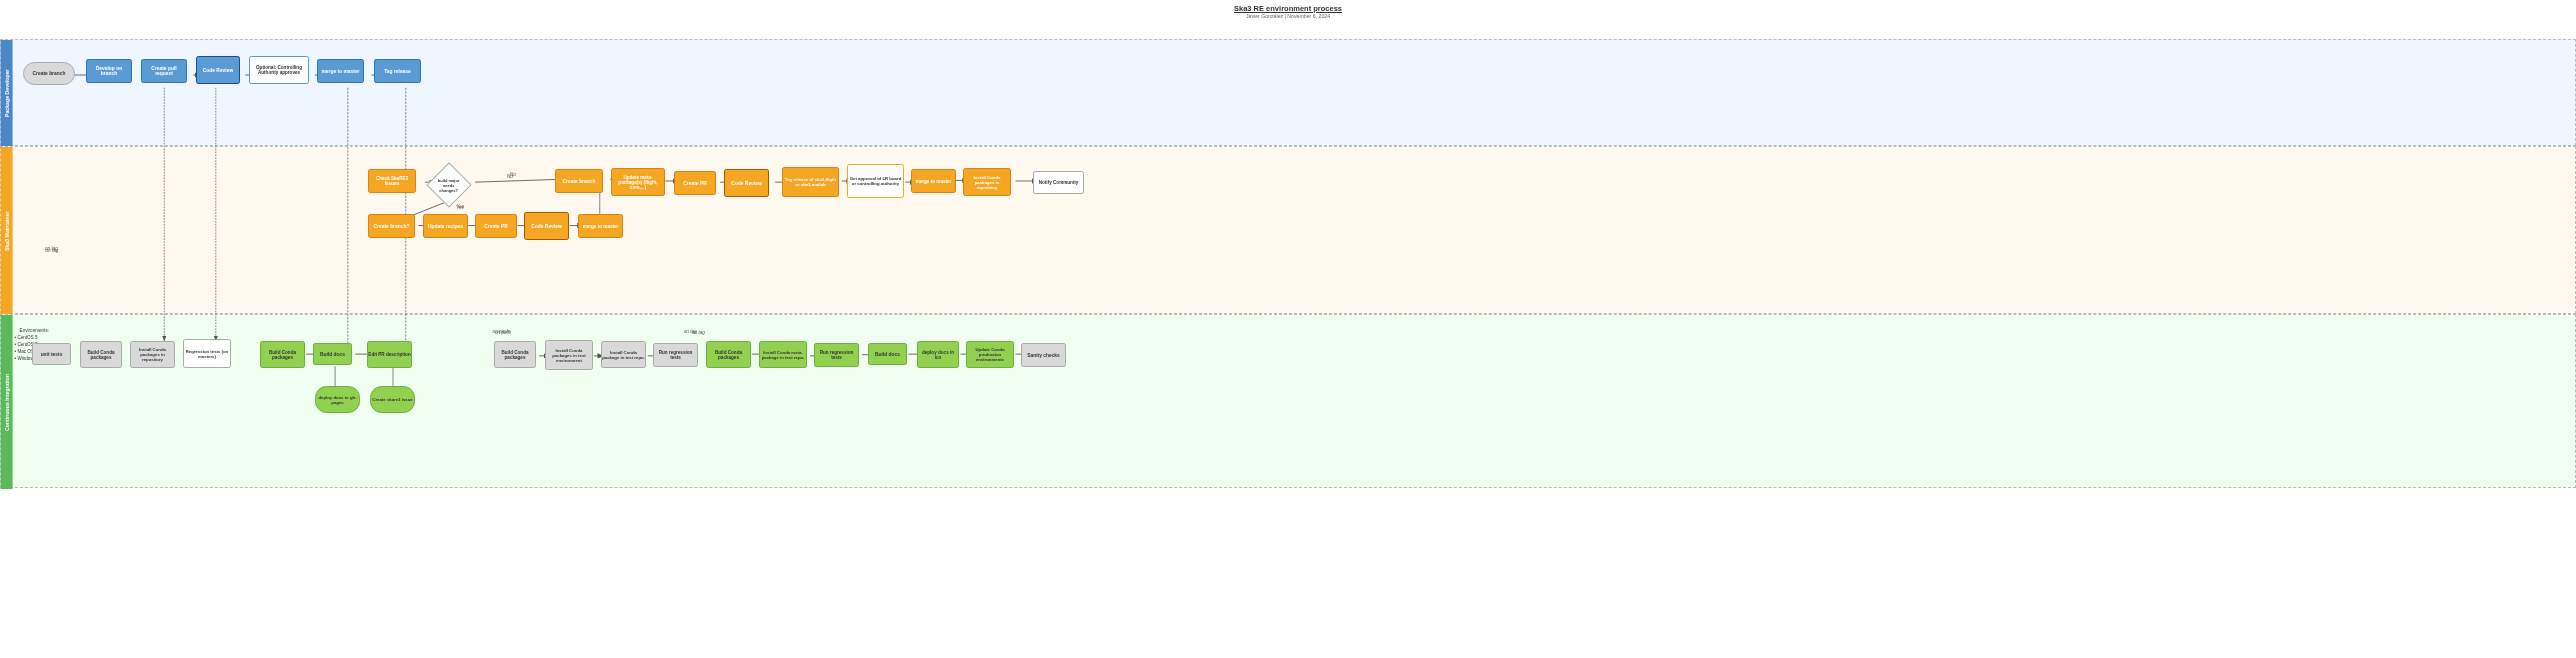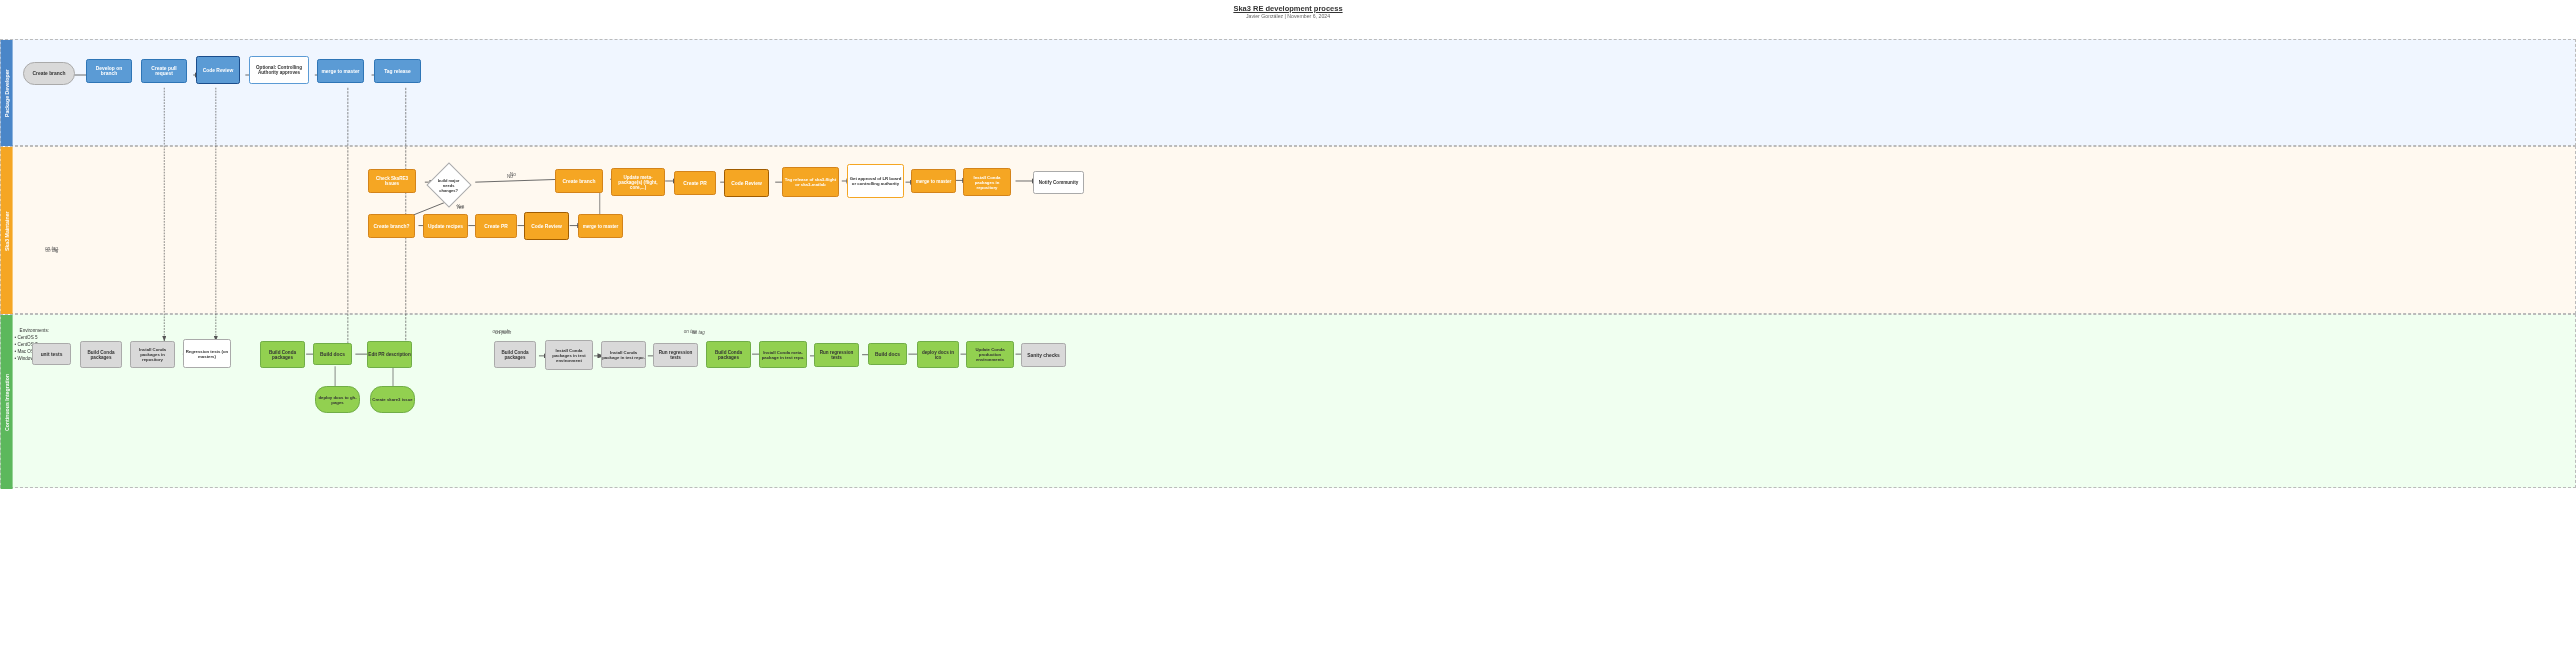--- a/index.html
+++ b/index.html
@@ -10,21 +10,21 @@
       overflow: auto;
       width: 2576px;
       min-height: 658px;
     }
   </style>
 </head>
 <body>
 
 <div>
   <div style="text-align:center; padding: 3.5px 0 1.7px;">
-    <span style="font-size:7.5px; font-weight:bold; text-decoration:underline; color:#333;">Ska3 RE development process</span><br>
+    <span style="font-size:7.5px; font-weight:bold; text-decoration:underline; color:#333;">Ska3 RE environment process</span><br>
     <span style="font-size:5.2px; color:#666;">Javier González | November 6, 2024</span>
   </div>
 </div>
 
 <div style="position:relative; width:2576px; height:637px; overflow:hidden;">
 
   <div style="position:absolute; left:0; top:18.5px; width:2576px; height:107px; border:0.6px dashed #bbb; background:#f0f6ff;">
     <div style="position:absolute; left:0; top:0; width:11.6px; height:107px; background:#4a86c8; color:#fff; font-weight:bold; font-size:5.2px; writing-mode:vertical-rl; transform:rotate(180deg); display:flex; align-items:center; justify-content:center;">Package Developer</div>
   </div>
 

